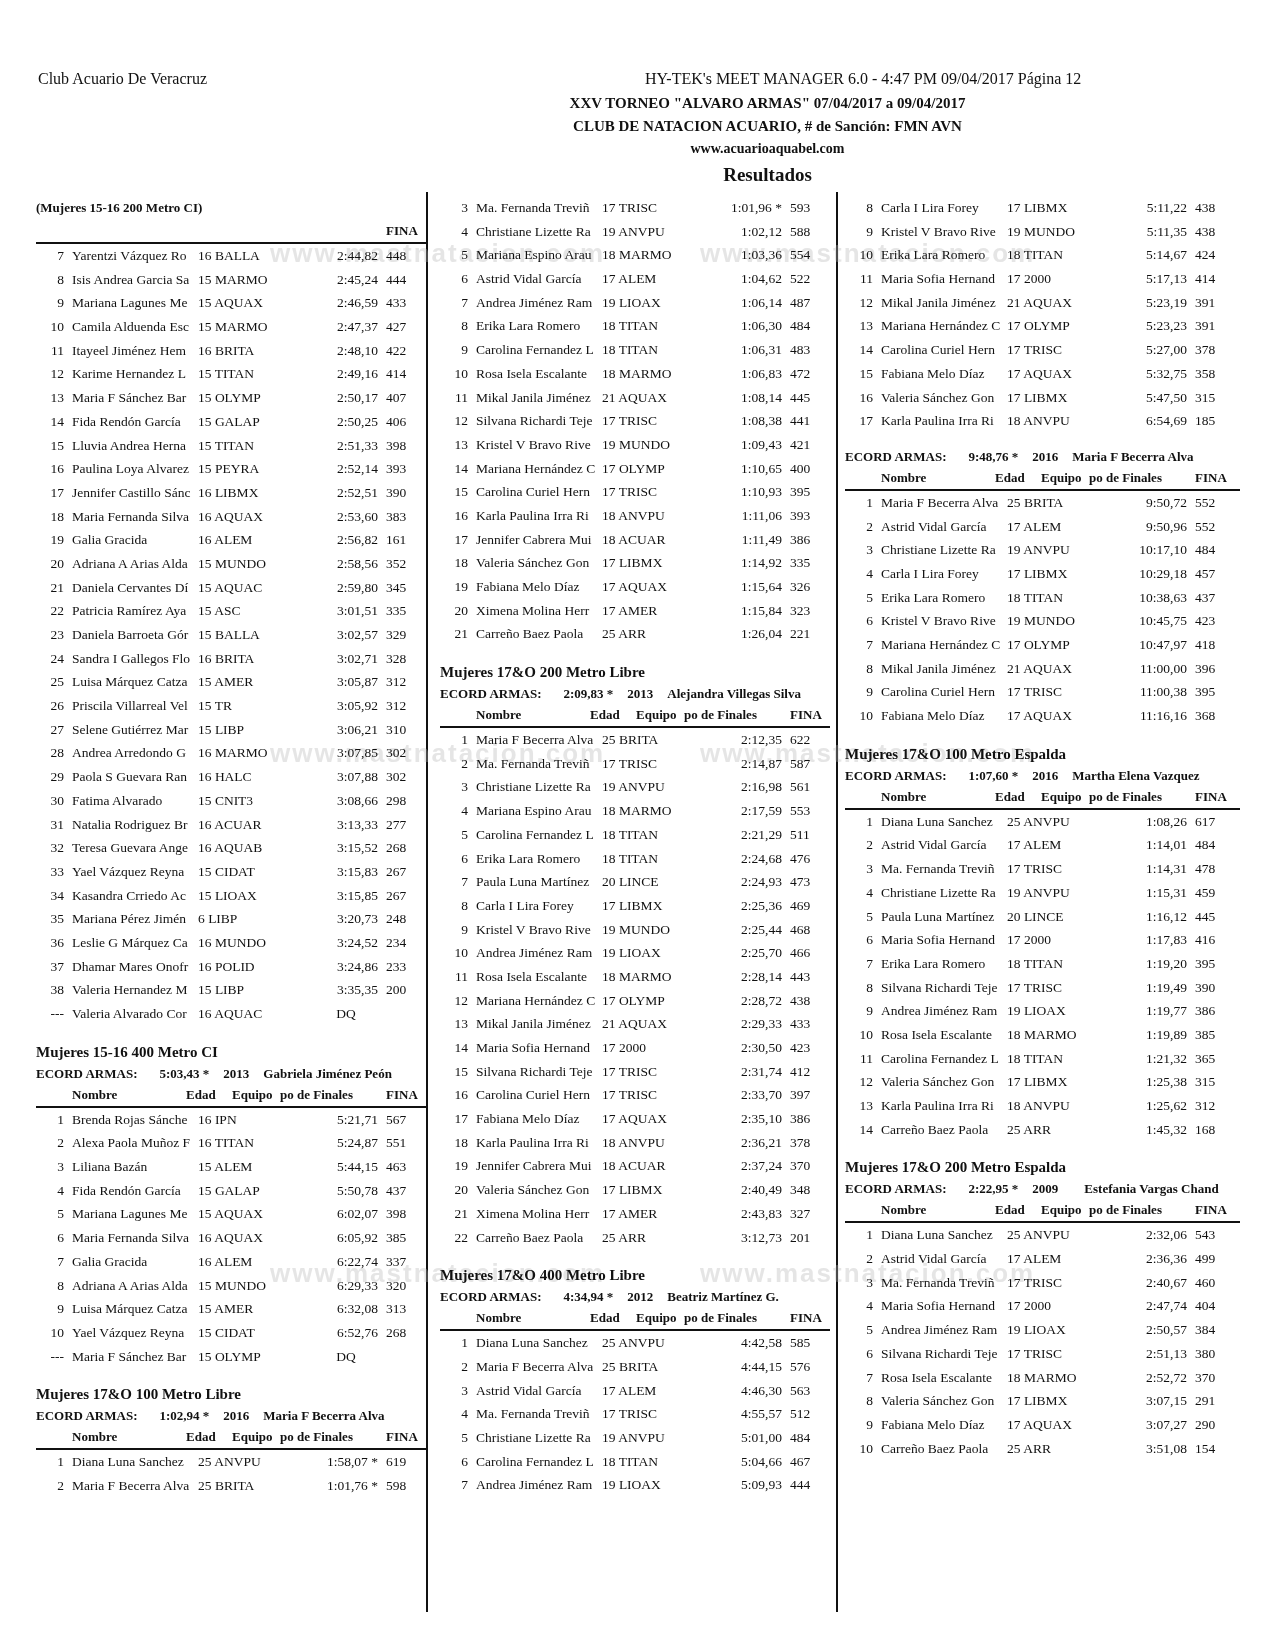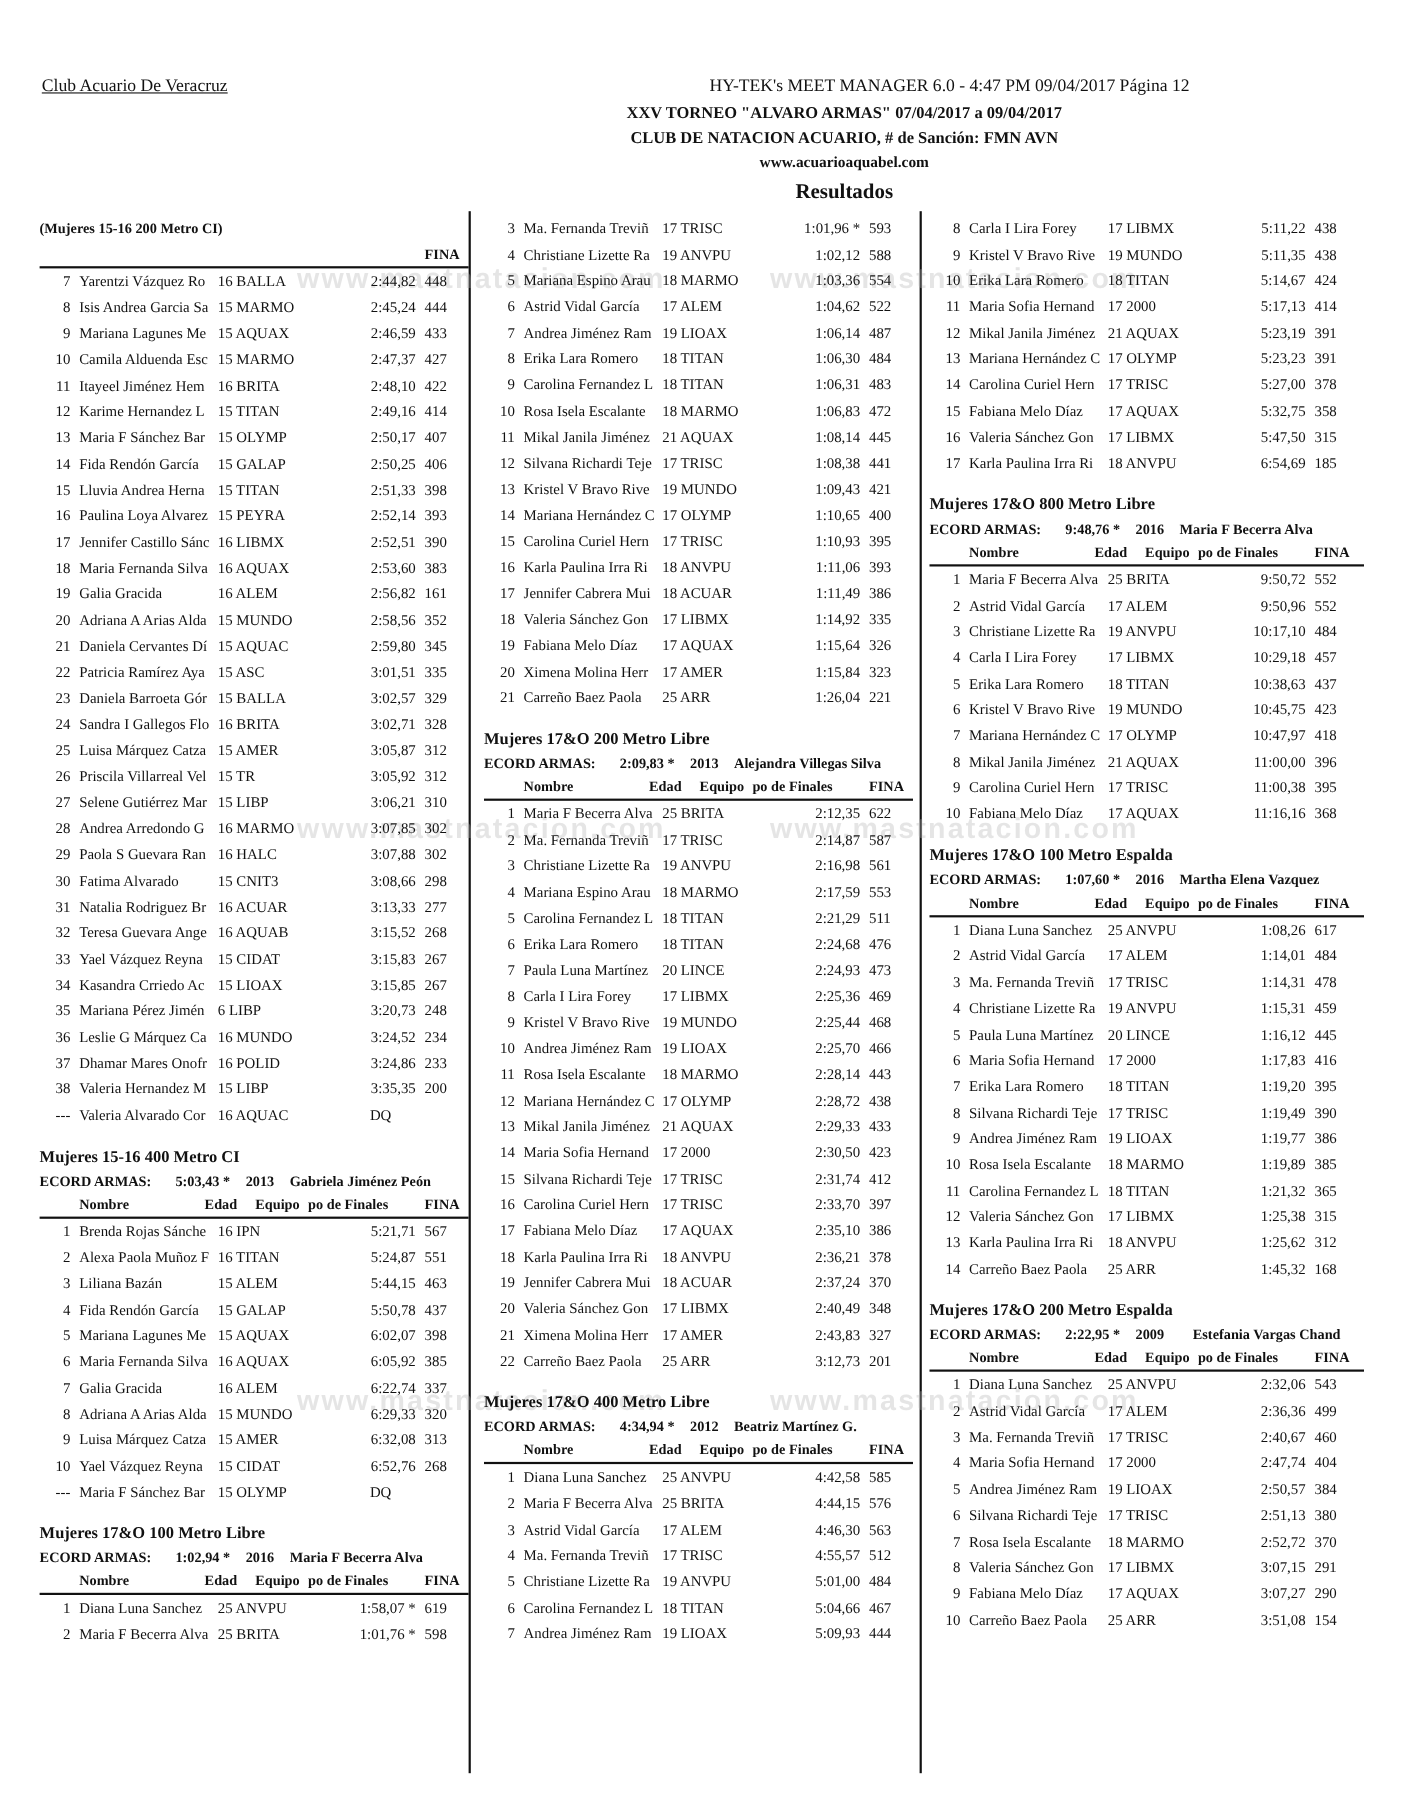--- a/index.html
+++ b/index.html
@@ -1,17 +1,17 @@
 <!DOCTYPE html>
 <html><head>
 <meta charset="utf-8">
 <style>
   html, body { margin:0; padding:0; background:#fff; }
   body { width:1275px; height:1650px; position:relative; font-family:"Liberation Serif", "DejaVu Serif", serif; color:#111; overflow:hidden; }
-  .hdr-left { position:absolute; left:38px; top:70px; font-size:16px;text-decoration:underline; }
+  .hdr-left { position:absolute; left:38px; top:70px; font-size:16px; }
   .hdr-right { position:absolute; left:645px; top:70px; font-size:16px; }
   .center { position:absolute; left:0; width:1275px; text-align:center; }
   .t1 { top:95px; font-size:15px; font-weight:bold; padding-left:260px; box-sizing:border-box; }
   .t2 { top:118px; font-size:15px; font-weight:bold; padding-left:260px; box-sizing:border-box; }
   .t3 { top:141px; font-size:14px; font-weight:bold; padding-left:260px; box-sizing:border-box; }
   .t4 { top:164px; font-size:19px; font-weight:bold; padding-left:260px; box-sizing:border-box; }
   .vline { position:absolute; width:2px; background:#111; }
   .col { position:absolute; top:196px; }
   .col1 { left:36px; width:390px; }
   .col2 { left:440px; width:390px; }
@@ -823,21 +823,20 @@
       <span class="c-fi">315</span>
     </div>
     <div class="row">
       <span class="c-pl">17</span>
       <span class="c-nm">Karla Paulina Irra Ri</span>
       <span class="c-ag">18 ANVPU</span>
       <span class="c-tm">6:54,69</span>
       <span class="c-fi">185</span>
     </div>
     <div class="gap"></div>
-    <div class="event-title">Mujeres 17&amp;O 800 Metro Libre</div>
     <div class="record"><span style="margin-right: 22px;">ECORD ARMAS:</span><span style="margin-right: 14px;">9:48,76 *</span><span style="margin-right: 14px;">2016</span><span style="margin-right: 14px;">Maria F Becerra Alva</span></div>
     <div class="thead">
       <span style="left: 36px;">Nombre</span>
       <span style="left: 150px;">Edad</span>
       <span style="left: 196px;">Equipo</span>
       <span style="left: 244px;">po de Finales</span>
       <span style="left: 350px;">FINA</span>
     </div>
     <div class="row">
       <span class="c-pl">1</span>

